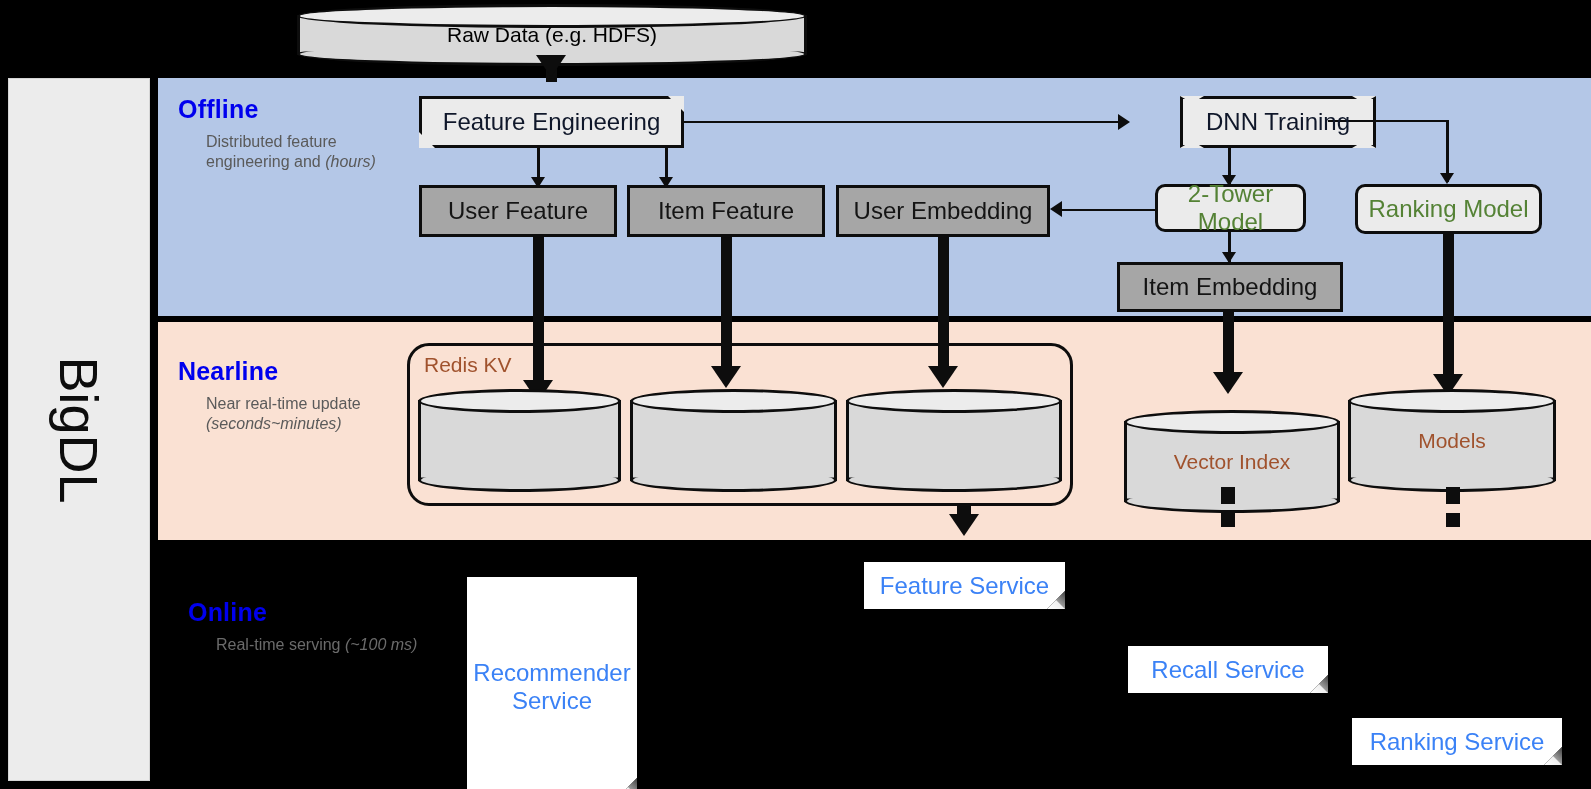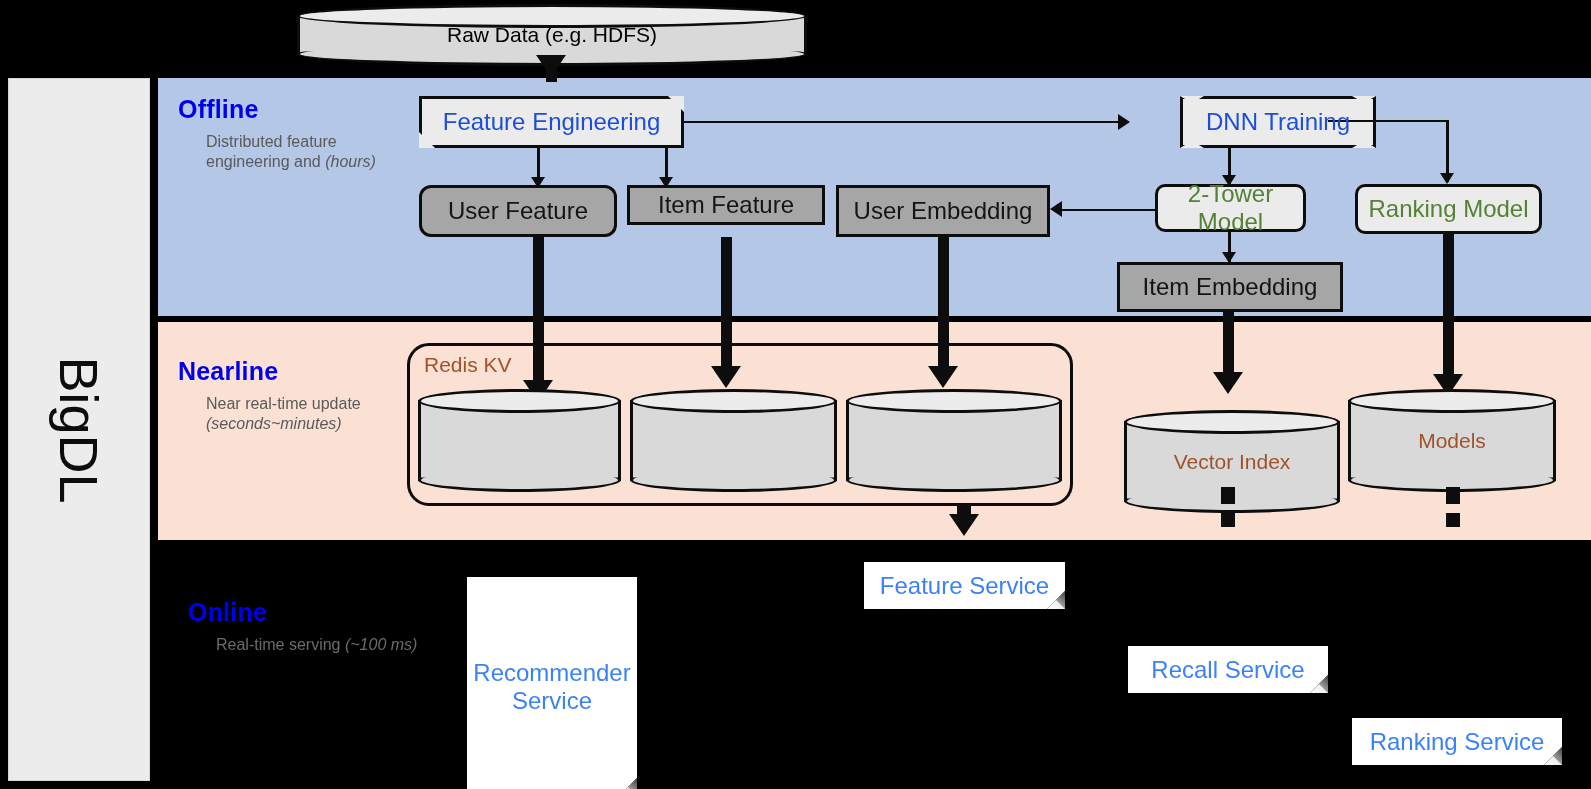--- a/index.html
+++ b/index.html
@@ -76,21 +76,21 @@
     background: #ebebeb;
     border: 3px solid #0d0d0d;
     border-radius: 10px;
     font-size: 24px;
   }
 
   
   .shape-banner {
     background: #ebebeb;
     font-size: 24px;
-    color: #1d4ed8;
+    color: #0f172a;
     border: none;
   }
   .shape-banner .banner-body {
     position: absolute; inset: 0;
     background: #ebebeb;
     border: 3px solid #0d0d0d;
   }
   .shape-banner .banner-text { position: relative; z-index: 2; }
 
   
@@ -245,24 +245,24 @@
   <div class="ln ln-thin-v" style="left:665px; top:148px; width:3px; height:34px;"></div>
   <div class="arrow-down-thin" style="left:659px; top:177px;"></div>
 
   <div class="ln ln-thin-v" style="left:1228px; top:148px; width:3px; height:36px;"></div>
   <div class="arrow-down-thin" style="left:1222px; top:175px;"></div>
 
   <div class="ln ln-thin-h" style="left:1328px; top:120px; width:120px;"></div>
   <div class="ln ln-thin-v" style="left:1446px; top:120px; width:3px; height:62px;"></div>
   <div class="arrow-down-thin" style="left:1440px; top:173px;"></div>
 
-  <div class="node box-grey" id="n-user-feature" style="left:419px; top:185px; width:198px; height:52px;border-radius:12px;">
+  <div class="node box-grey" id="n-user-feature" style="left:419px; top:185px; width:198px; height:52px;">
     <span>User Feature</span>
   </div>
-  <div class="node box-grey" id="n-item-feature" style="left:627px; top:185px; width:198px; height:40px;">
+  <div class="node box-grey" id="n-item-feature" style="left:627px; top:185px; width:198px; height:52px;">
     <span>Item Feature</span>
   </div>
   <div class="node box-grey" id="n-user-embedding" style="left:836px; top:185px; width:214px; height:52px;">
     <span>User Embedding</span>
   </div>
   <div class="node box-grey" id="n-item-embedding" style="left:1117px; top:262px; width:226px; height:50px;">
     <span>Item Embedding</span>
   </div>
 
   <div class="node box-round-light" id="n-two-tower" style="left:1155px; top:184px; width:151px; height:48px; color:#548235;">

